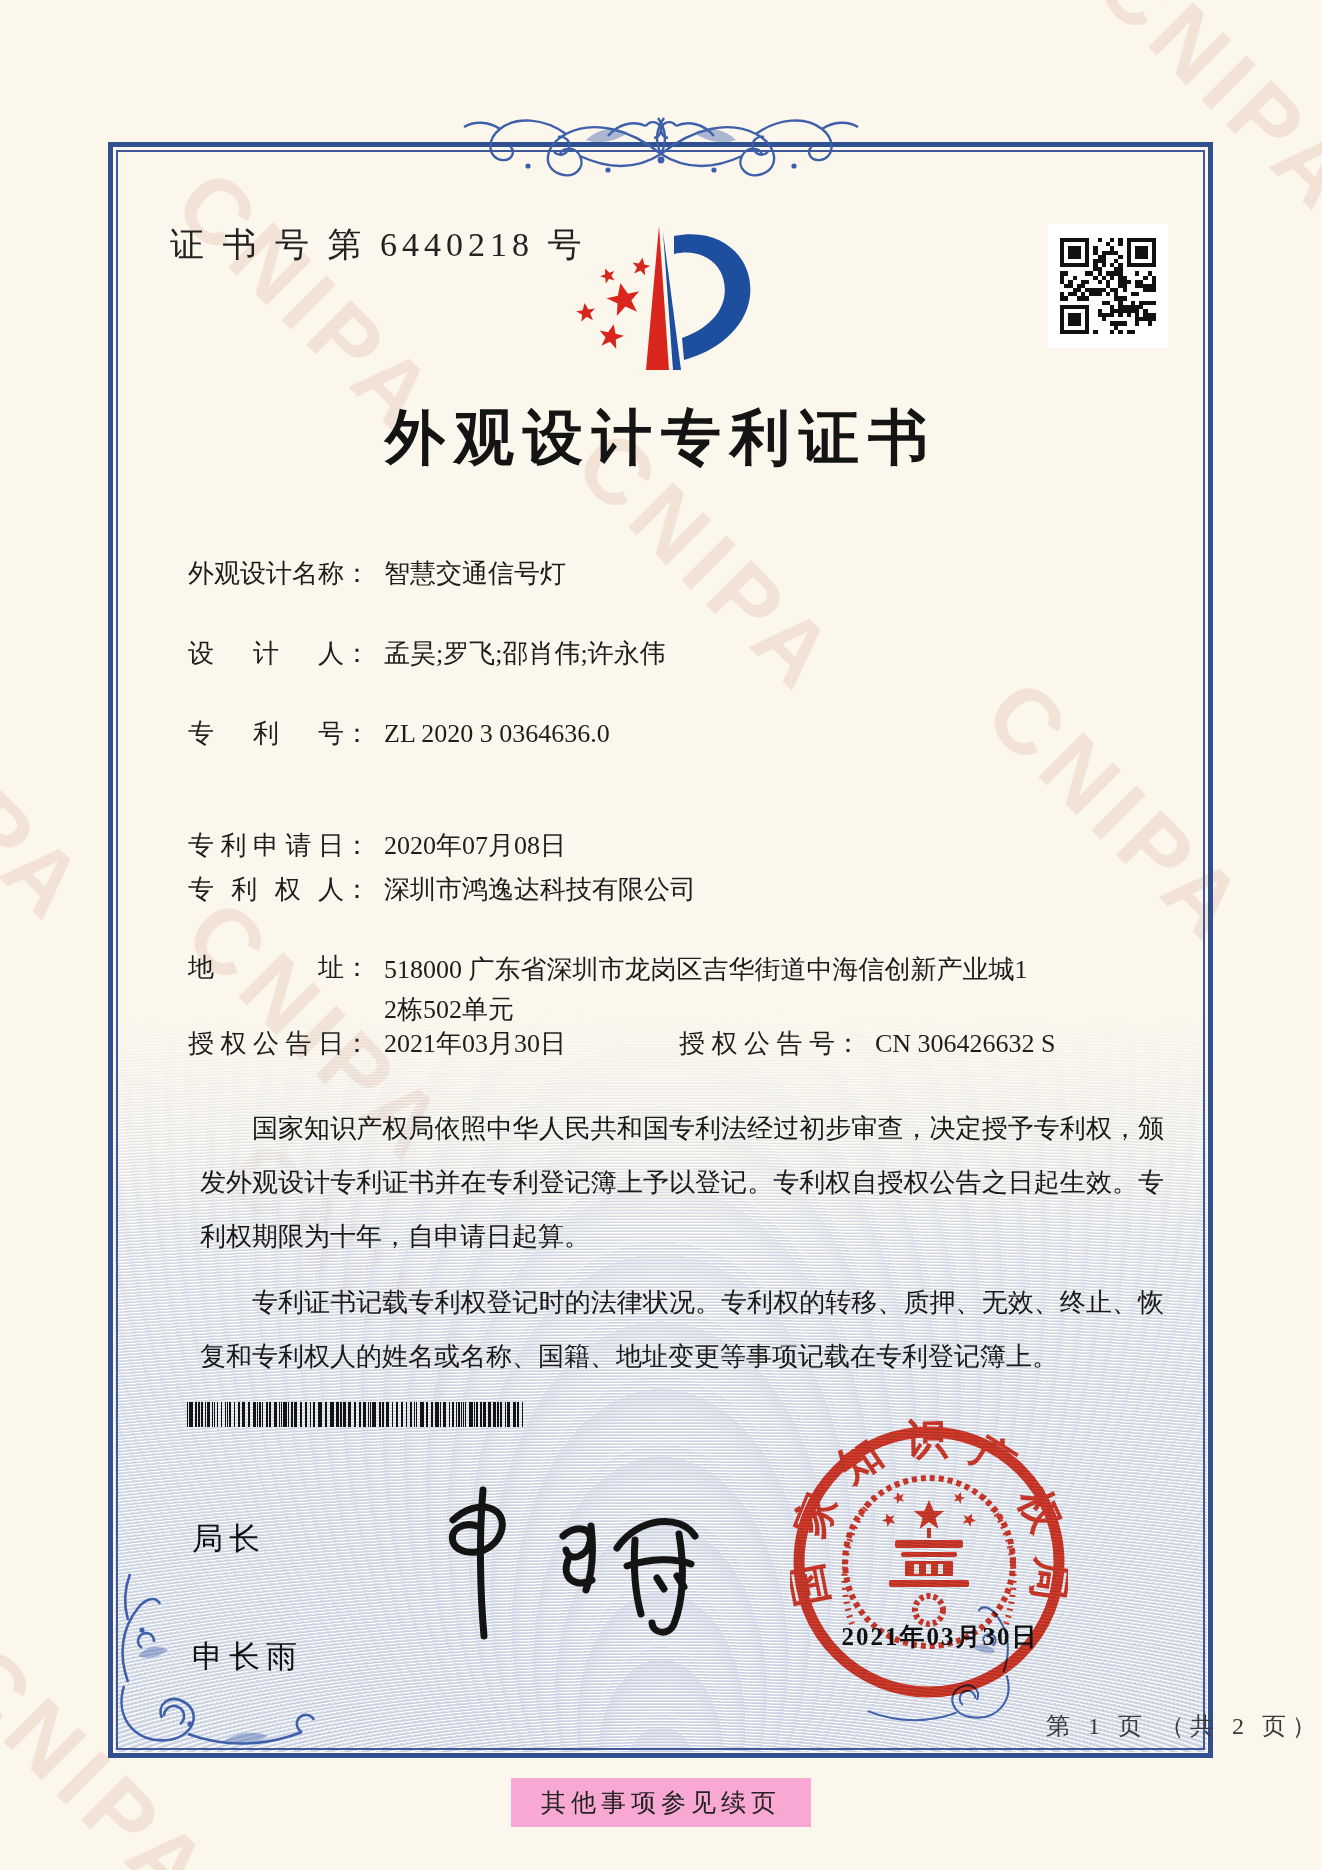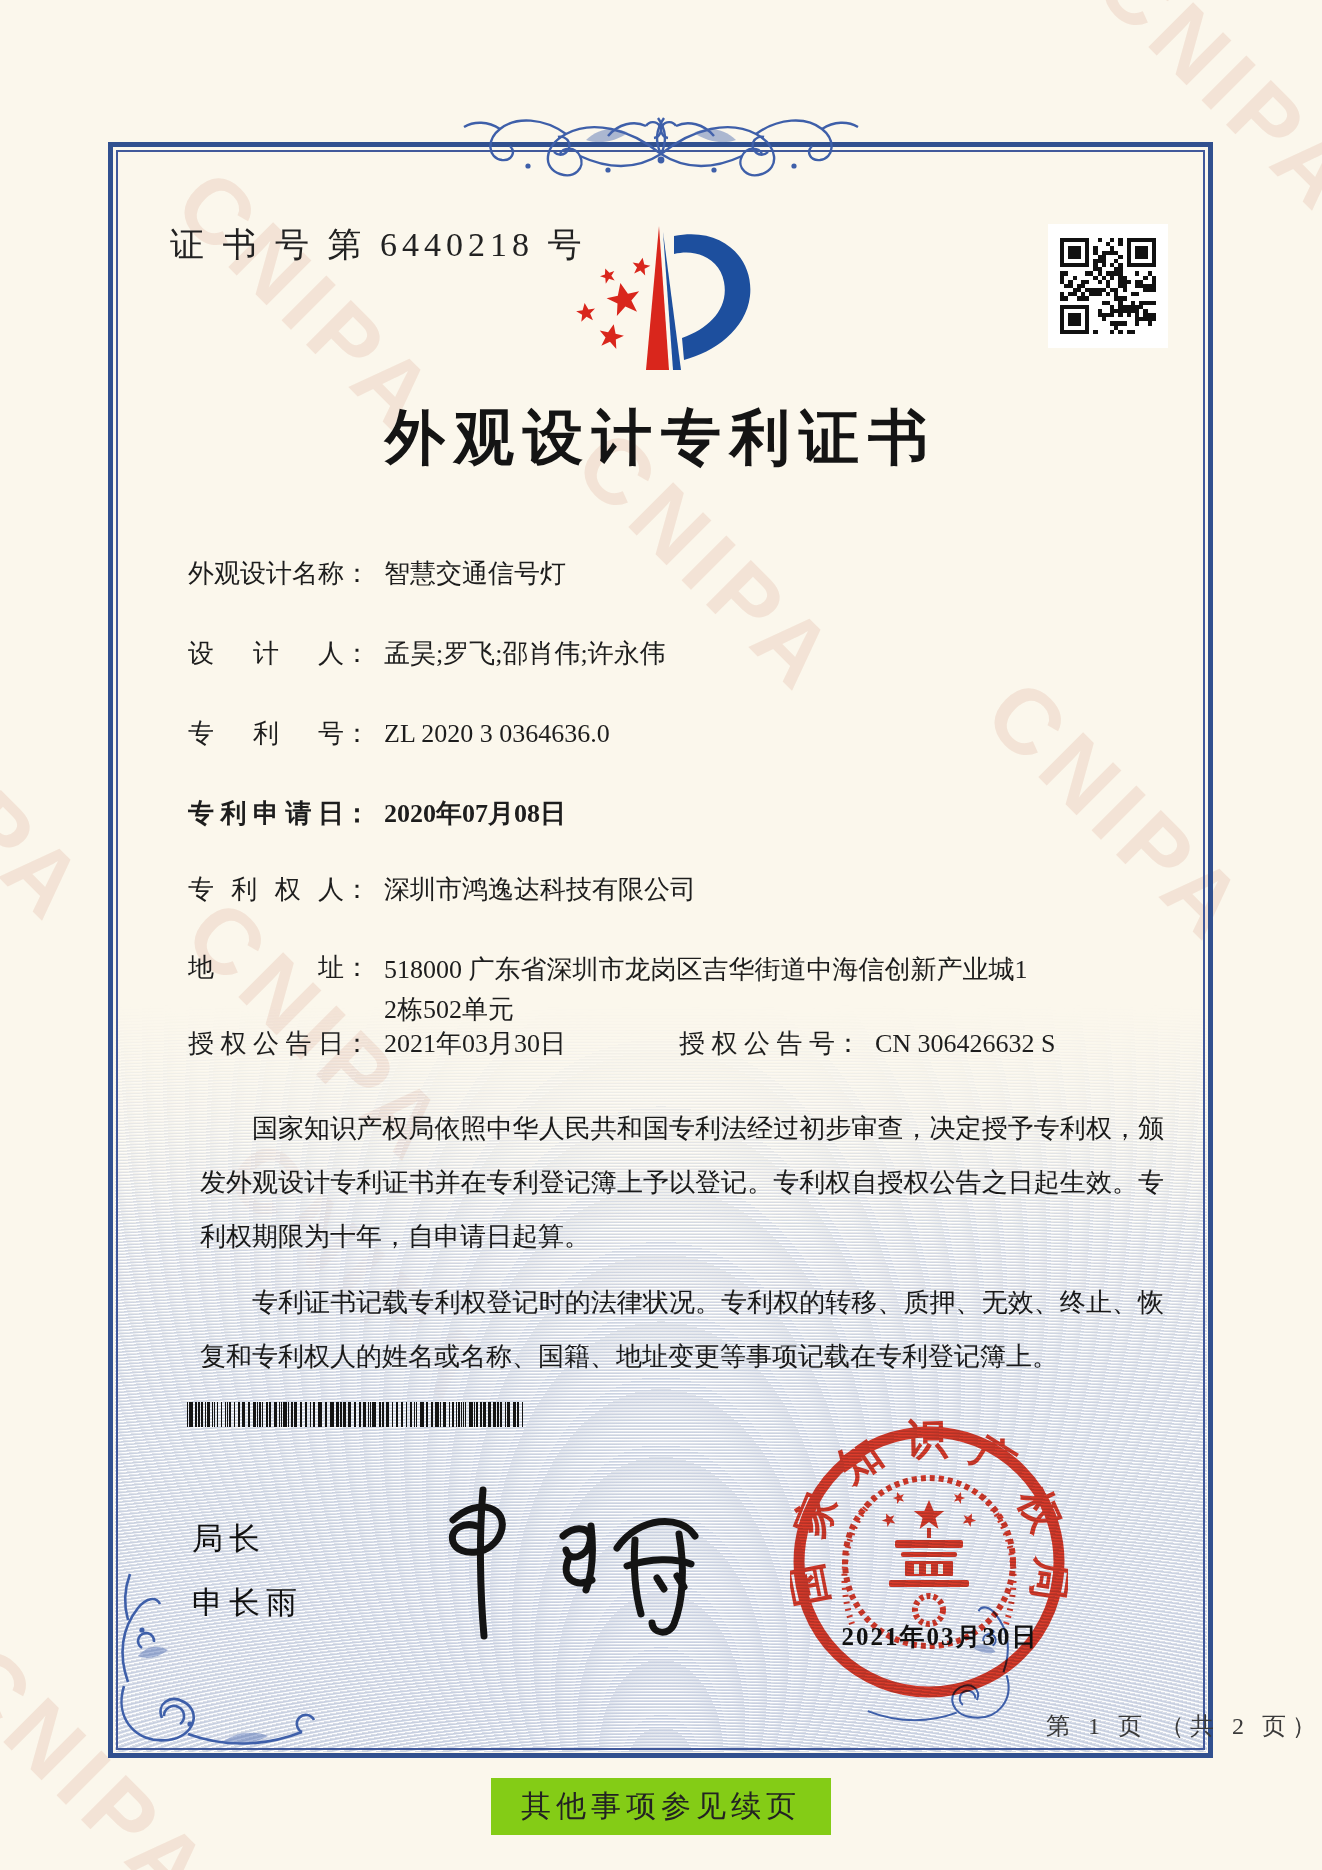--- a/index.html
+++ b/index.html
@@ -71,35 +71,35 @@
     font-size:26px;line-height:54px;text-align:justify;color:#191919;
   }
   .paras p{margin:12px;text-indent:2em;}
   .barcode{position:absolute;z-index:3;left:187px;top:1402px;}
   .officer-title,.officer-name{
     position:absolute;z-index:3;left:192px;
     font-family:"Liberation Sans","DejaVu Sans",sans-serif;
     font-size:31px;letter-spacing:6px;color:#111;font-weight:500;
   }
   .officer-title{top:1518px;}
-  .officer-name{top:1582px;}
+  .officer-name{top:1636px;}
   .signature{position:absolute;z-index:4;left:395px;top:1476px;}
   .seal{position:absolute;z-index:4;left:790px;top:1412px;mix-blend-mode:multiply;opacity:.96;}
   .seal-date{
     position:absolute;z-index:5;left:830px;top:1620px;width:220px;text-align:center;
     font-size:25px;font-weight:600;letter-spacing:2px;color:#101010;white-space:nowrap;
   }
   .page-number{
     position:absolute;z-index:3;left:0;right:0;top:1710px;text-align:right;
     font-size:24px;letter-spacing:6px;color:#3a3a3a;
   }
   .cont-note-wrap{position:absolute;z-index:3;left:0;right:0;top:1778px;text-align:center;}
   .cont-note{
-    display:inline-block;background:#84cc16;padding:8px 30px;
-    font-size:30px;letter-spacing:5px;color:#222;
+    display:inline-block;background:#f9a8d4;padding:8px 30px;
+    font-size:25px;letter-spacing:5px;color:#222;
   }
 </style>
 </head>
 <body>
 
 <div class="page">
 
   <div class="wm" style="left:230px;top:150px;">CNIPA</div>
   <div class="wm" style="left:1150px;top:-70px;">CNIPA</div>
   <div class="wm" style="left:630px;top:410px;">CNIPA</div>
@@ -359,21 +359,21 @@
 
   <div class="field-row" style="top:556px;">
     <span class="flabel">外观设计名称</span><span class="fcolon">：</span><span class="fvalue">智慧交通信号灯</span>
   </div>
   <div class="field-row" style="top:636px;">
     <span class="flabel">设计人</span><span class="fcolon">：</span><span class="fvalue">孟昊;罗飞;邵肖伟;许永伟</span>
   </div>
   <div class="field-row" style="top:716px;">
     <span class="flabel">专利号</span><span class="fcolon">：</span><span class="fvalue">ZL 2020 3 0364636.0</span>
   </div>
-  <div class="field-row" style="top:796px;font-weight:bold;">
+  <div class="field-row" style="top:828px;">
     <span class="flabel">专利申请日</span><span class="fcolon">：</span><span class="fvalue">2020年07月08日</span>
   </div>
   <div class="field-row" style="top:872px;">
     <span class="flabel">专利权人</span><span class="fcolon">：</span><span class="fvalue">深圳市鸿逸达科技有限公司</span>
   </div>
   <div class="field-row" style="top:950px;">
     <span class="flabel">地址</span><span class="fcolon">：</span><span class="fvalue wide">518000 广东省深圳市龙岗区吉华街道中海信创新产业城1
 2栋502单元</span>
   </div>
   <div class="field-row" style="top:1026px;width:1000px;">

